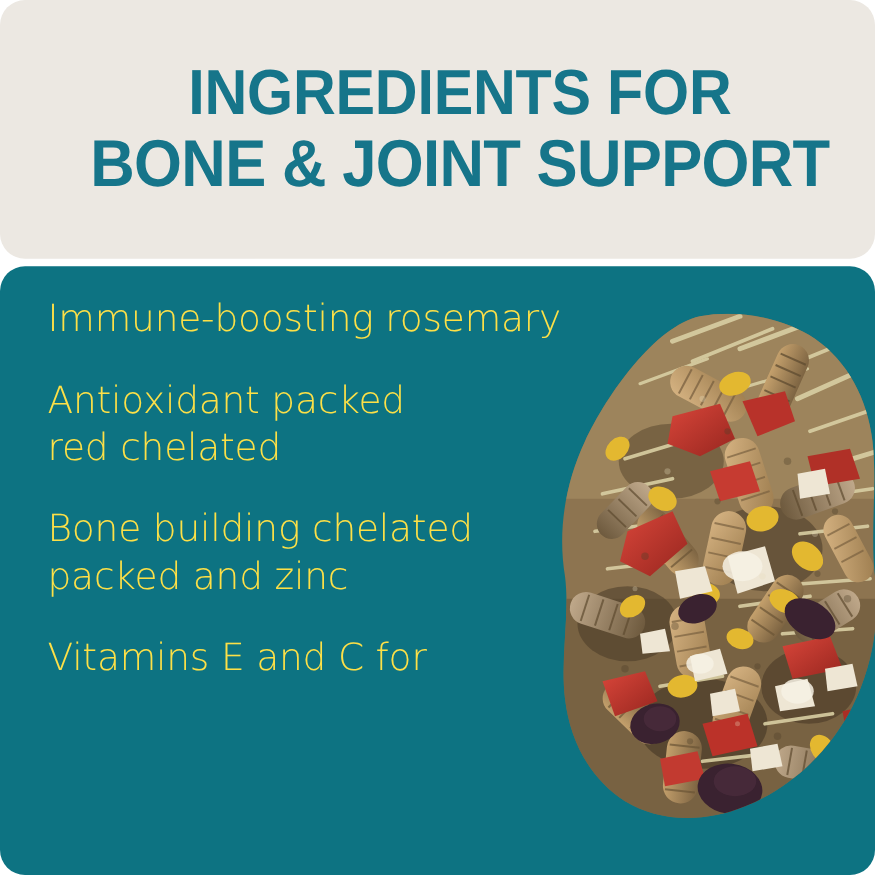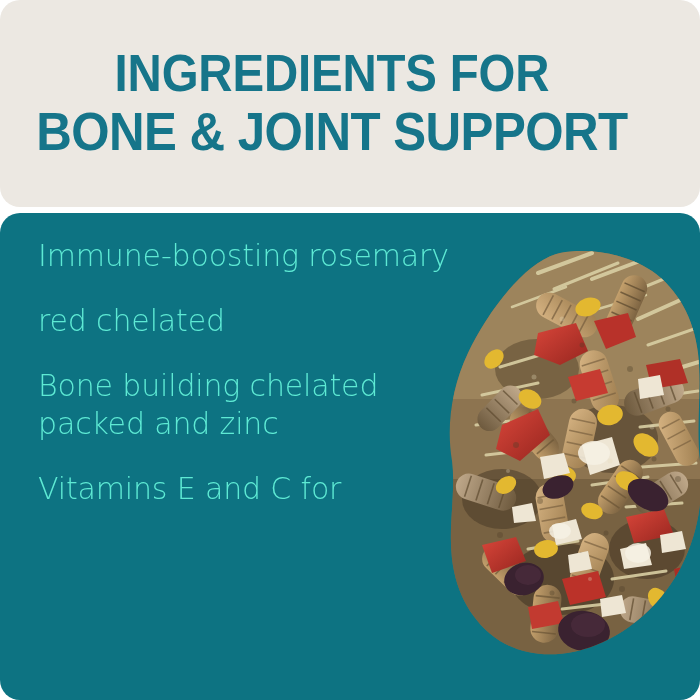--- a/index.html
+++ b/index.html
@@ -24,21 +24,21 @@
     position: absolute;
     left: 0;
     top: 0;
     width: 700px;
     height: 207px;
     background: #ece8e2;
     border-radius: 20px;
     box-sizing: border-box;
     display: flex;
     flex-direction: column;
-    align-items: flex-start;
+    align-items: flex-end;
     justify-content: center;
   }
   .header-title {
     margin: 0;
     padding: 0 14px;
     text-align: center;
     color: #16758a;
     font-family: "Liberation Sans Narrow", "Liberation Sans", sans-serif;
     font-weight: 700;
     font-size: 51px;
@@ -87,21 +87,21 @@
   .benefit-list {
     position: absolute;
     left: 38px;
     top: 24px;
     width: 420px;
     margin: 0;
     padding: 0;
     list-style: none;
   }
   .benefit-item {
-    color: #5eead4;
+    color: #fde047;
     font-family: "DejaVu Sans", "Liberation Sans", sans-serif;
     font-weight: 300;
     font-size: 30px;
     line-height: 1.27;
     letter-spacing: -0.15px;
     margin: 0 0 27px 0;
   }
   .benefit-item:last-child {
     margin-bottom: 0;
   }
@@ -417,20 +417,21 @@
           </g>
         </g>
       </svg>
     </div>
 
     <ul class="benefit-list">
       <li class="benefit-item">
         <span class="ln">Immune-boosting rosemary</span>
       </li>
       <li class="benefit-item">
+        <span class="ln">Antioxidant packed</span>
         <span class="ln">red chelated</span>
       </li>
       <li class="benefit-item">
         <span class="ln">Bone building chelated</span>
         <span class="ln">packed and zinc</span>
       </li>
       <li class="benefit-item">
         <span class="ln">Vitamins E and C for</span>
       </li>
     </ul>

